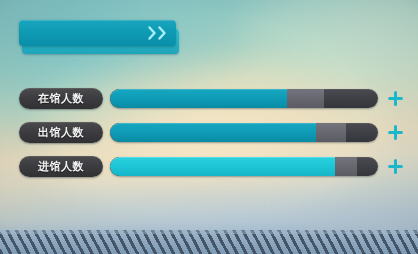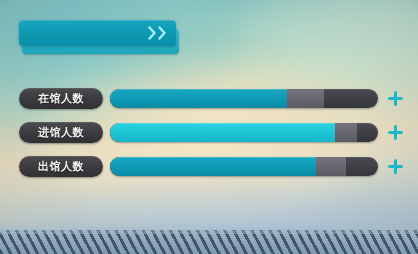--- a/index.html
+++ b/index.html
@@ -279,47 +279,47 @@
       </div>
       <div class="plus-btn">
         <svg class="plus-svg" width="15" height="15" viewBox="0 0 15 15">
           <path d="M7.5 1.6 L7.5 13.4 M1.6 7.5 L13.4 7.5" fill="none" stroke="#19b7c9" stroke-width="3" stroke-linecap="round"></path>
         </svg>
       </div>
     </div>
 
     <div class="row">
       <div class="pill">
+        <span class="pill-text">出馆人数</span>
+      </div>
+      <div class="track">
+        <div class="seg-mid" style="width:88%"></div>
+        <div class="seg-fill teal-dark" style="width:77%"></div>
+      </div>
+      <div class="plus-btn">
+        <svg class="plus-svg" width="15" height="15" viewBox="0 0 15 15">
+          <path d="M7.5 1.6 L7.5 13.4 M1.6 7.5 L13.4 7.5" fill="none" stroke="#19b7c9" stroke-width="3" stroke-linecap="round"></path>
+        </svg>
+      </div>
+    </div>
+
+    <div class="row">
+      <div class="pill">
         <span class="pill-text">进馆人数</span>
       </div>
       <div class="track">
         <div class="seg-mid" style="width:92%"></div>
         <div class="seg-fill teal-bright" style="width:84%"></div>
       </div>
       <div class="plus-btn">
         <svg class="plus-svg" width="15" height="15" viewBox="0 0 15 15">
           <path d="M7.5 1.6 L7.5 13.4 M1.6 7.5 L13.4 7.5" fill="none" stroke="#19b7c9" stroke-width="3" stroke-linecap="round"></path>
         </svg>
       </div>
     </div>
 
-    <div class="row">
-      <div class="pill">
-        <span class="pill-text">出馆人数</span>
-      </div>
-      <div class="track">
-        <div class="seg-mid" style="width:88%"></div>
-        <div class="seg-fill teal-dark" style="width:77%"></div>
-      </div>
-      <div class="plus-btn">
-        <svg class="plus-svg" width="15" height="15" viewBox="0 0 15 15">
-          <path d="M7.5 1.6 L7.5 13.4 M1.6 7.5 L13.4 7.5" fill="none" stroke="#19b7c9" stroke-width="3" stroke-linecap="round"></path>
-        </svg>
-      </div>
-    </div>
-
   </div>
 
   <div class="stripe-strip">
     <div class="stripe-fade-top"></div>
   </div>
 
 </div>
 
 </body></html>

